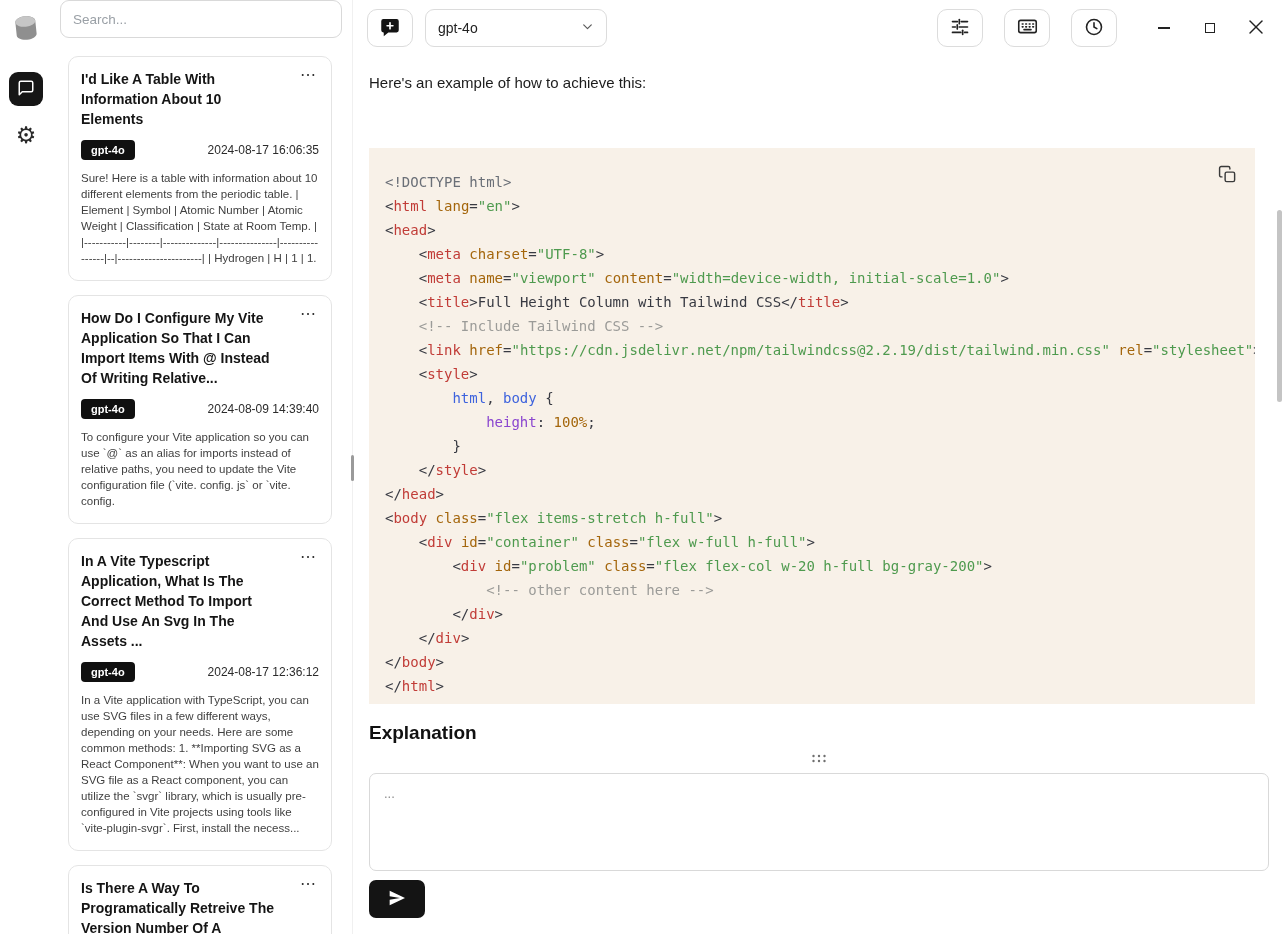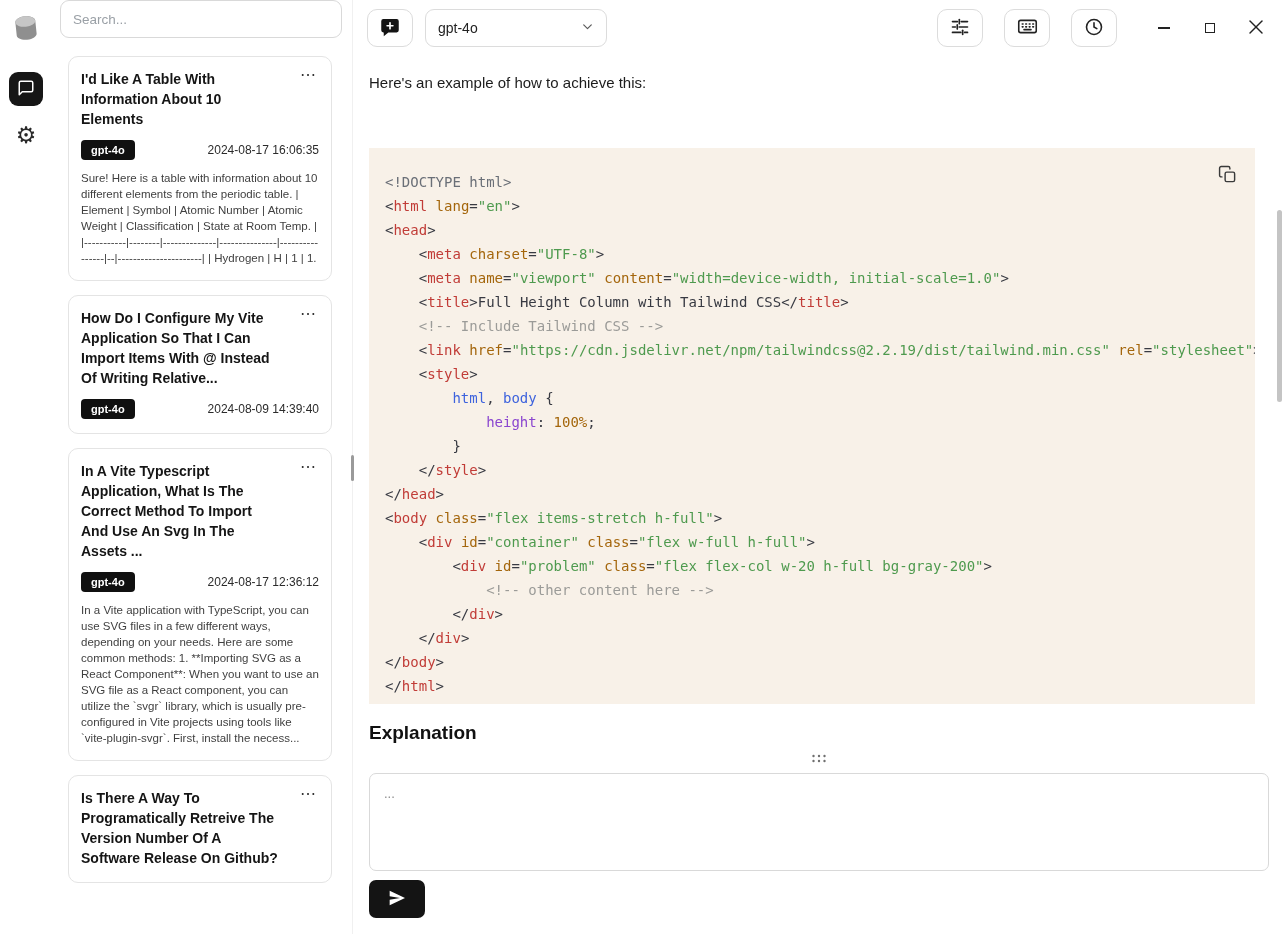--- a/index.html
+++ b/index.html
@@ -141,20 +141,21 @@
 
       <article class="card">
         <div class="card-head">
           <h3 class="card-title">How Do I Configure My Vite Application So That I Can Import Items With @ Instead Of Writing Relative...</h3>
           <button class="card-menu">⋯</button>
         </div>
         <div class="card-meta">
           <span class="badge">gpt-4o</span>
           <span class="timestamp">2024-08-09 14:39:40</span>
         </div>
+        <p class="preview">To configure your Vite application so you can use `@` as an alias for imports instead of relative paths, you need to update the Vite configuration file (`vite. config. js` or `vite. config.</p>
       </article>
 
       <article class="card">
         <div class="card-head">
           <h3 class="card-title">In A Vite Typescript Application, What Is The Correct Method To Import And Use An Svg In The Assets ...</h3>
           <button class="card-menu">⋯</button>
         </div>
         <div class="card-meta">
           <span class="badge">gpt-4o</span>
           <span class="timestamp">2024-08-17 12:36:12</span>

